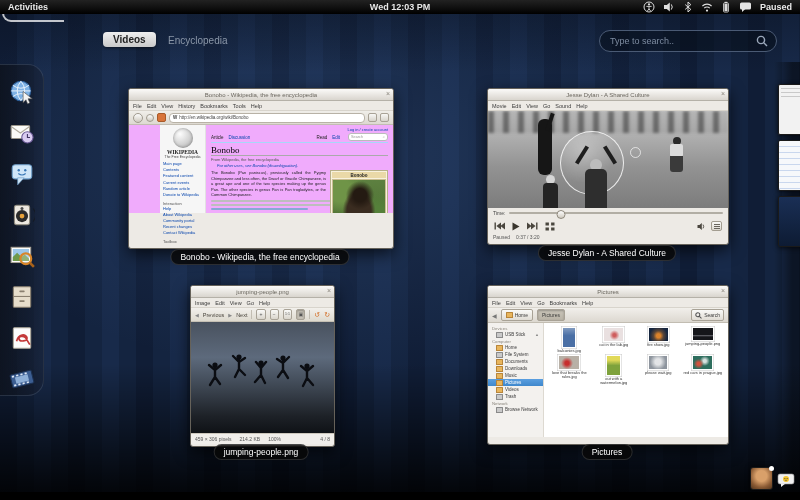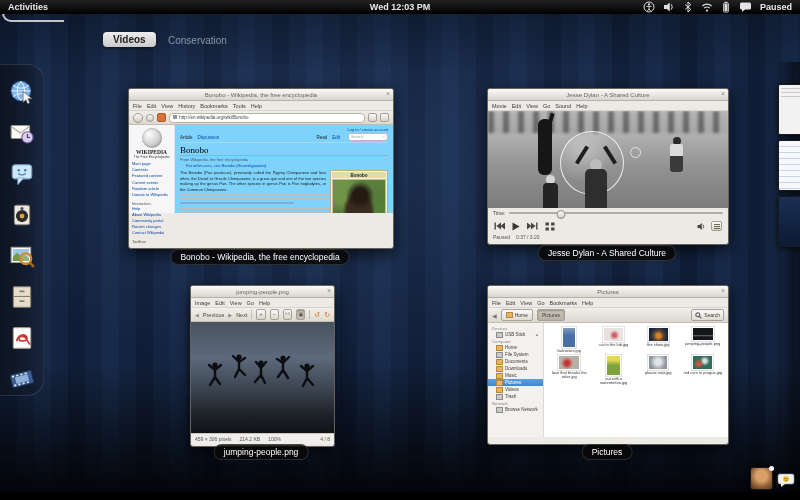--- a/index.html
+++ b/index.html
@@ -60,21 +60,21 @@
     border-bottom:1px solid #d8d4cc;height:9px;align-items:center;}
 
   
   .ff-tools{height:13px;background:linear-gradient(#f0eee9,#ddd9d1);border-bottom:1px solid #c2bdb2;
     display:flex;align-items:center;gap:3px;padding:0 4px;}
   .nav-circle{width:8px;height:8px;border-radius:50%;background:linear-gradient(#fdfdfd,#cfcabf);border:1px solid #a09a8e;}
   .ff-home{width:7px;height:7px;border-radius:2px;background:#d8743a;border:1px solid #a85a28;}
   .url{flex:1;height:8px;background:#fff;border:1px solid #b8b2a6;border-radius:4px;font-size:4.5px;color:#444;
     display:flex;align-items:center;padding:0 3px;gap:2px;}
   .mini-btn{width:7px;height:7px;background:linear-gradient(#f8f8f6,#d8d4cc);border:1px solid #a8a296;border-radius:2px;}
-  .wiki{display:flex;height:88px;background:#7dd3fc;}
+  .wiki{display:flex;height:88px;background:#f0abfc;padding-left:31px;}
   .wiki-side{width:46px;background:#f6f6f6;border-right:1px solid #e2e2e2;padding:2px 3px;box-sizing:border-box;}
   .wiki-globe{width:20px;height:20px;border-radius:50%;margin:1px auto 1px auto;
     background:radial-gradient(circle at 35% 30%,#fdfdfd,#d2d2d2 55%,#9f9f9f);box-shadow:inset 0 0 3px rgba(0,0,0,.35);}
   .wiki-word{font-family:"Liberation Serif",serif;font-weight:bold;font-size:5.5px;color:#222;text-align:center;}
   .wiki-tag{font-size:3.5px;color:#444;text-align:center;margin-bottom:2px;}
   .wiki-link{font-size:4px;line-height:1.55;color:#0645ad;white-space:nowrap;}
   .wiki-sec{font-size:4px;color:#555;margin-top:2.5px;}
   .wiki-main{flex:1;padding:2px 5px 0 5px;overflow:hidden;}
   .wiki-top{display:flex;justify-content:flex-end;font-size:4px;color:#0645ad;}
   .wiki-tabs{display:flex;align-items:center;gap:5px;border-bottom:1px solid #a7d7f9;font-size:4.5px;padding-bottom:1px;margin-top:1px;}
@@ -223,21 +223,28 @@
       </svg>
       <svg width="13" height="12" viewBox="0 0 13 12">
         <rect x="1" y="1.5" width="11" height="7" rx="1.6" fill="#e4e4e4"></rect>
         <polygon points="3,8 3,11 6.4,8" fill="#e4e4e4"></polygon>
       </svg>
       <span>Paused</span>
     </span>
   </div>
 
   <div class="tab-windows">Videos</div>
-  <div class="tab-apps">Conservation</div>
+  <div class="tab-apps">Encyclopedia</div>
+  <div class="gsearch">
+    <input placeholder="Type to search.." style="">
+    <svg width="12" height="12" viewBox="0 0 12 12" fill="none" stroke="#9aa7ba" stroke-width="1.4">
+      <circle cx="5" cy="5" r="3.6"></circle>
+        <path d="M7.8 7.8L11 11"></path>
+    </svg>
+  </div>
 
   <div class="dock">
     <div class="dock-item">
       <svg width="26" height="26" viewBox="0 0 24 24">
         <circle cx="11" cy="11" r="9" fill="#7fb2e5" stroke="#2d5f9a"></circle>
         <path d="M2 11h18M11 2a13.5 13.5 0 010 18M11 2a13.5 13.5 0 000 18M3.6 5.8a11.5 11.5 0 0014.8 0M3.6 16.2a11.5 11.5 0 0114.8 0" stroke="#e8f2fb" stroke-width="0.9" fill="none"></path>
         <polygon points="13,11.5 13,22 15.6,19.2 17.2,23 19.2,22 17.6,18.3 21.5,18.3" fill="#f4f4f4" stroke="#4a4a4a" stroke-width="0.6"></polygon>
       </svg>
     </div>
     <div class="dock-item">

